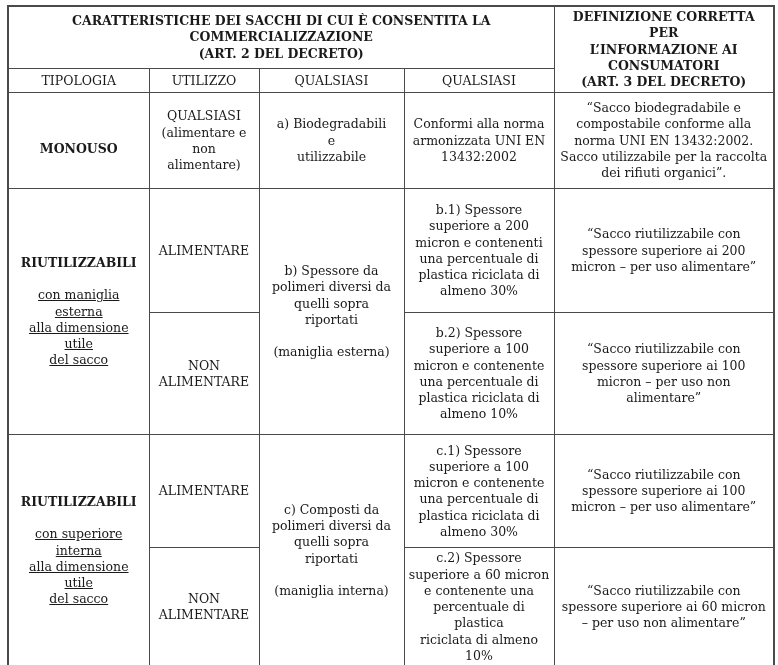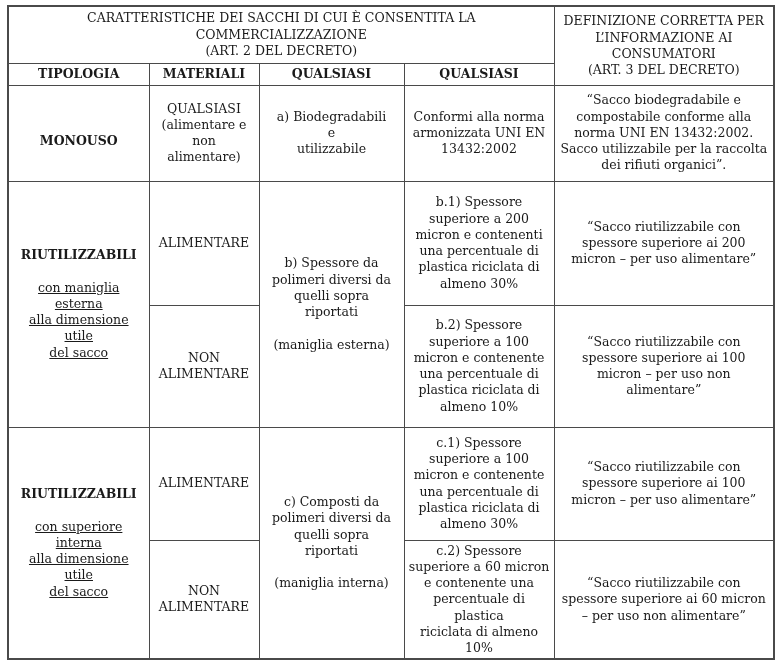--- a/index.html
+++ b/index.html
@@ -22,26 +22,26 @@
     border: 1px solid #4a4a4a;
     text-align: center;
     vertical-align: middle;
     padding: 2px 4px;
     white-space: pre-line;
     font-size: 12.5px;
     line-height: 1.3;
     overflow: hidden;
   }
   td.title {
-    font-weight: normal;
+    font-weight: bold;
     font-size: 13.5px;
     line-height: 1.35;
   }
   td.colhead {
-    font-weight: bold;
+    font-weight: normal;
     font-size: 13px;
     padding: 1px 2px;
   }
   td.def {
   }
   .tip-nome {
     font-weight: bold;
     white-space: pre-line;
   }
   .tip-desc {
@@ -66,21 +66,21 @@
     <td colspan="4" class="title">CARATTERISTICHE DEI SACCHI DI CUI È CONSENTITA LA
 COMMERCIALIZZAZIONE
 (ART. 2 DEL DECRETO)</td>
     <td rowspan="2" class="title">DEFINIZIONE CORRETTA PER
 L’INFORMAZIONE AI
 CONSUMATORI
 (ART. 3 DEL DECRETO)</td>
   </tr>
   <tr style="height:22px">
     <td class="colhead">TIPOLOGIA</td>
-    <td class="colhead">MATERIALI</td>
+    <td class="colhead">UTILIZZO</td>
     <td class="colhead">QUALSIASI</td>
     <td class="colhead">QUALSIASI</td>
   </tr>
 
   <tr style="height:96px">
     <td>
       <span class="tip-nome">MONOUSO</span>
     </td>
     <td>QUALSIASI
 (alimentare e

